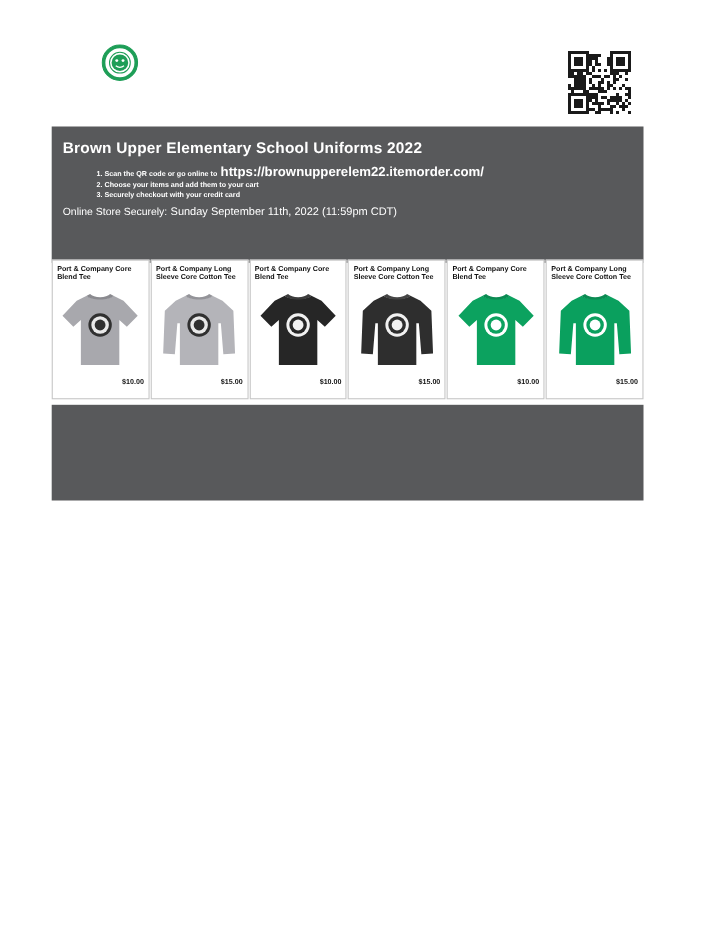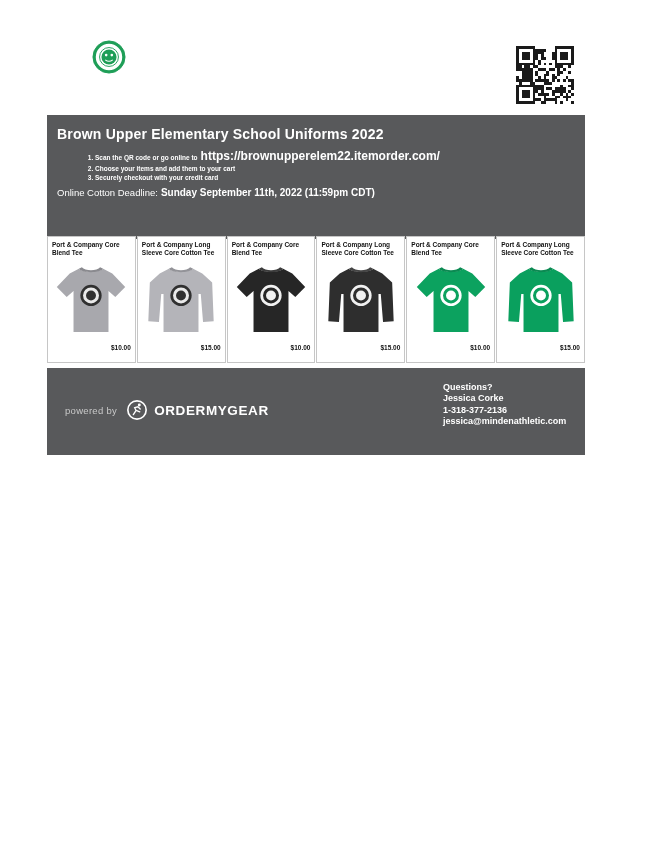--- a/index.html
+++ b/index.html
@@ -13,21 +13,21 @@
 
   
   .panel { position:absolute; left:47px; width:538px; background:#58595b; color:#ffffff; }
   .header-panel { top:115px; height:124px; padding:11px 12px 0 10px; }
   .header-title { font-size:14px; font-weight:bold; letter-spacing:0.2px; }
   .header-sub { font-size:9.5px; color:#efefef; margin-top:9px; }
   .steps { margin:7px 0 0 38px; font-size:6.5px; font-weight:bold; color:#ffffff; }
   .steps li { margin-bottom:2px; }
   .step-url { font-size:12px; font-weight:bold; color:#ffffff; text-decoration:none; margin-left:3px; cursor:pointer; }
   .deadline { margin-top:6px; font-size:9.5px; font-weight:normal; }
-  .deadline .deadline-value { font-size:10px; font-weight:bold; margin-left:3px; }
+  .deadline .deadline-value { font-size:10px; font-weight:normal; margin-left:3px; }
 
   
   .products { position:absolute; left:47px; top:236px; width:538px; display:flex; gap:1px; }
   .card { flex:1 1 0; background:#ffffff; border:1px solid #c6c6c6; height:127px; padding:4px 4px 0 4px; display:flex; flex-direction:column; }
   .card-title { font-size:6.5px; font-weight:bold; line-height:8.2px; color:#111111; }
   .card-img { height:86px; display:flex; align-items:center; justify-content:center; }
   .card-img svg { width:76px; height:80px; }
   .card-price { font-size:6.5px; font-weight:bold; text-align:right; color:#111111; margin-top:1px; }
 
   
@@ -306,21 +306,21 @@
   </div>
 
   <div class="panel header-panel">
     <div class="header-title">Brown Upper Elementary School Uniforms 2022</div>
     <ol class="steps">
       <li><span>Scan the QR code or go online to</span><span class="step-url">https://brownupperelem22.itemorder.com/</span></li>
       <li><span>Choose your items and add them to your cart</span></li>
       <li><span>Securely checkout with your credit card</span></li>
     </ol>
     <div class="deadline">
-      <span>Online Cotton Deadline:</span><span class="deadline-value">Sunday September 11th, 2022 (11:59pm CDT)</span>
+      <span>Online Store Securely:</span><span class="deadline-value">Sunday September 11th, 2022 (11:59pm CDT)</span>
     </div>
   </div>
 
   <div class="products">
 
     <div class="card">
       <div class="card-title">Port &amp; Company Core Blend Tee</div>
       <div class="card-img">
         <svg viewBox="0 0 100 92">
           <path d="M34,5 C38,10 62,10 66,5 L78,11 L95,29 L82,42 L73,34 L73,88 L27,88 L27,34 L18,42 L5,29 L22,11 Z" fill="#a8a8ad"></path>
@@ -399,30 +399,15 @@
           <circle cx="50" cy="40" r="10.5" fill="#0aa05e"></circle>
           <circle cx="50" cy="40" r="6.5" fill="#ffffff"></circle>
         </svg>
       </div>
       <div class="card-price">$15.00</div>
     </div>
 
   </div>
 
   <div class="panel footer-panel">
-    <div class="powered">
-      <span class="powered-label">powered by</span>
-      <svg class="omg-icon" viewBox="0 0 24 24">
-        <circle cx="12" cy="12" r="10" fill="none" stroke="#ffffff" stroke-width="1.8"></circle>
-        <circle cx="14.5" cy="6.5" r="1.6" fill="#ffffff"></circle>
-        <path d="M8,17 L11,12.5 L9.5,9.5 L13,8.5 L15.5,11 M11,12.5 L15,14" stroke="#ffffff" stroke-width="1.5" fill="none" stroke-linecap="round"></path>
-      </svg>
-      <span class="omg-brand">ORDERMYGEAR</span>
-    </div>
-    <div class="contact">
-      <div>Questions?</div>
-      <div>Jessica Corke</div>
-      <div>1-318-377-2136</div>
-      <div>jessica@mindenathletic.com</div>
-    </div>
   </div>
 
 </div>
 
 </body></html>

